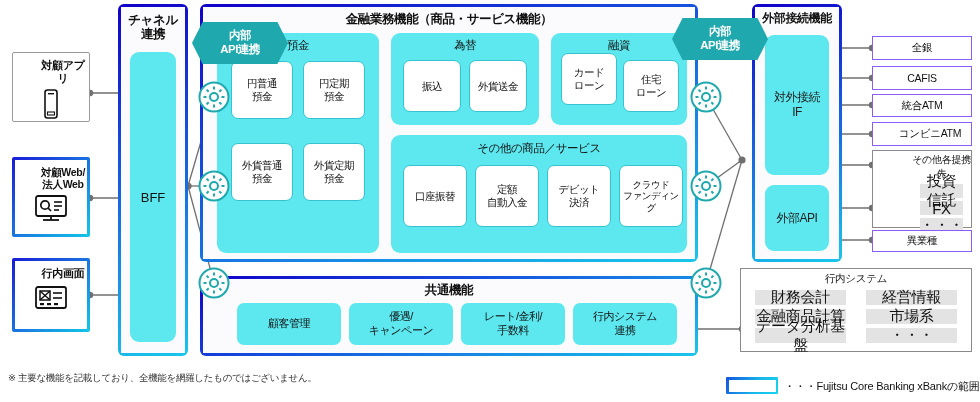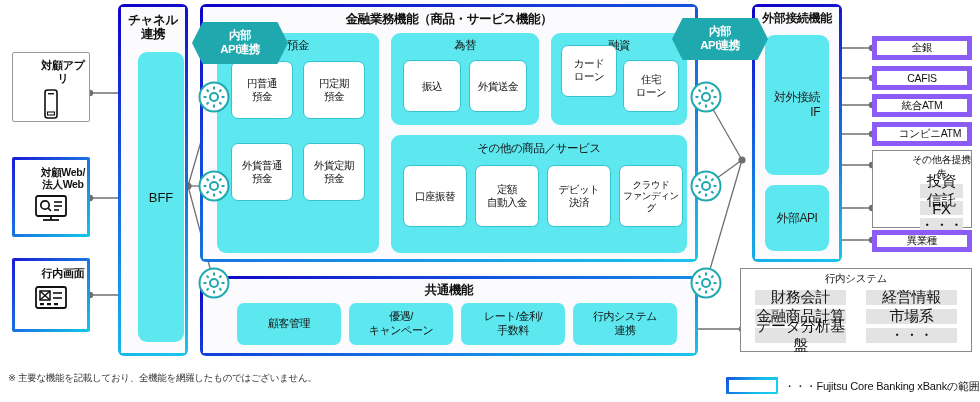--- a/index.html
+++ b/index.html
@@ -34,21 +34,21 @@
         justify-content:center;text-align:center;font-size:11px;line-height:1.25;
         letter-spacing:-.5px;color:#111;}
 
   
   .hex{background:#1fa9ae;color:#fff;font-weight:700;font-size:11.5px;
        text-align:center;line-height:1.18;letter-spacing:-.5px;
        display:flex;align-items:center;justify-content:center;
        clip-path:polygon(0% 50%,11% 0%,89% 0%,100% 50%,89% 100%,11% 100%);}
 
   
-  .ext{border:5px solid #8b5cf6;background:#fff;display:flex;align-items:center;
+  .ext{border:1px solid #8b5cf6;background:#fff;display:flex;align-items:center;
        justify-content:center;font-size:10.5px;letter-spacing:-.3px;color:#111;}
   .ext-group{border:1px solid #8a8a8a;background:#fff;}
   .ext-group-title{font-size:10px;text-align:center;letter-spacing:-.3px;color:#111;margin-top:2px;}
   .chip{background:#e3e3e3;font-size:15px;text-align:center;color:#111;
         display:flex;align-items:center;justify-content:center;letter-spacing:-.3px;}
 
   
   .sysbox{border:1px solid #8a8a8a;background:#fff;}
   .sys-title{font-size:10.5px;text-align:center;color:#111;letter-spacing:-.3px;}
 
@@ -159,21 +159,21 @@
         <rect x="21" y="19" width="4" height="2.2" fill="#111"></rect>
       </svg>
     </div>
   </div>
 </div>
 
 <div class="abs gpanel" style="left:118px;top:4px;width:70px;height:352px;z-index:2;">
   <div class="inner">
     <div class="abs panel-title" style="left:0;top:6px;width:100%;white-space:pre-line;">チャネル
 連携</div>
-    <div class="abs cyan" style="left:9px;top:45px;width:46px;height:290px;display:flex;align-items:center;justify-content:center;margin-left:8px;">
+    <div class="abs cyan" style="left:9px;top:45px;width:46px;height:290px;display:flex;align-items:center;justify-content:center;">
       <span style="font-size:13px;color:#111;">BFF</span>
     </div>
   </div>
 </div>
 
 <div class="abs gpanel" style="left:200px;top:4px;width:498px;height:258px;z-index:2;">
   <div class="inner">
     <div class="abs panel-title" style="left:0;top:5px;width:100%;">金融業務機能（商品・サービス機能）</div>
 
     <div class="abs cyan" style="left:14px;top:26px;width:162px;height:220px;">
@@ -189,21 +189,21 @@
     </div>
 
     <div class="abs cyan" style="left:188px;top:26px;width:148px;height:92px;">
       <div class="abs cyan-lbl" style="left:0;top:6px;width:100%;">為替</div>
       <div class="abs wbox" style="left:12px;top:27px;width:58px;height:52px;">振込</div>
       <div class="abs wbox" style="left:78px;top:27px;width:58px;height:52px;">外貨送金</div>
     </div>
 
     <div class="abs cyan" style="left:348px;top:26px;width:136px;height:92px;">
       <div class="abs cyan-lbl" style="left:0;top:6px;width:100%;">融資</div>
-      <div class="abs wbox" style="left:10px;top:12px;width:56px;height:52px;white-space:pre-line;font-family:Liberation Mono, monospace;">カード
+      <div class="abs wbox" style="left:10px;top:20px;width:56px;height:52px;white-space:pre-line;">カード
 ローン</div>
       <div class="abs wbox" style="left:72px;top:27px;width:56px;height:52px;white-space:pre-line;">住宅
 ローン</div>
     </div>
 
     <div class="abs cyan" style="left:188px;top:128px;width:296px;height:118px;">
       <div class="abs cyan-lbl" style="left:0;top:7px;width:100%;">その他の商品／サービス</div>
       <div class="abs wbox" style="left:12px;top:30px;width:64px;height:62px;white-space:pre-line;">口座振替</div>
       <div class="abs wbox" style="left:156px;top:30px;width:64px;height:62px;white-space:pre-line;">デビット
 決済</div>
@@ -225,21 +225,21 @@
 手数料</div>
     <div class="abs cyanbox" style="left:370px;top:24px;width:104px;height:42px;white-space:pre-line;">行内システム
 連携</div>
   </div>
 </div>
 
 <div class="abs gpanel" style="left:752px;top:4px;width:90px;height:258px;z-index:2;">
   <div class="inner">
     <div class="abs panel-title" style="left:0;top:5px;width:100%;font-size:12px;">外部接続機能</div>
     <div class="abs cyan" style="left:10px;top:28px;width:64px;height:140px;display:flex;align-items:center;justify-content:center;">
-      <span style="font-size:12px;text-align:right;white-space:pre-line;line-height:1.25;letter-spacing:-.5px;">対外接続
+      <span style="font-size:12px;text-align:center;white-space:pre-line;line-height:1.25;letter-spacing:-.5px;">対外接続
 IF</span>
     </div>
     <div class="abs cyan" style="left:10px;top:178px;width:64px;height:66px;display:flex;align-items:center;justify-content:center;">
       <span style="font-size:12px;text-align:center;letter-spacing:-.5px;">外部API</span>
     </div>
   </div>
 </div>
 
 <div class="abs ext" style="left:872px;top:36px;width:100px;height:24px;z-index:3;">全銀</div>
 <div class="abs ext" style="left:872px;top:66px;width:100px;height:24px;z-index:3;">CAFIS</div>

